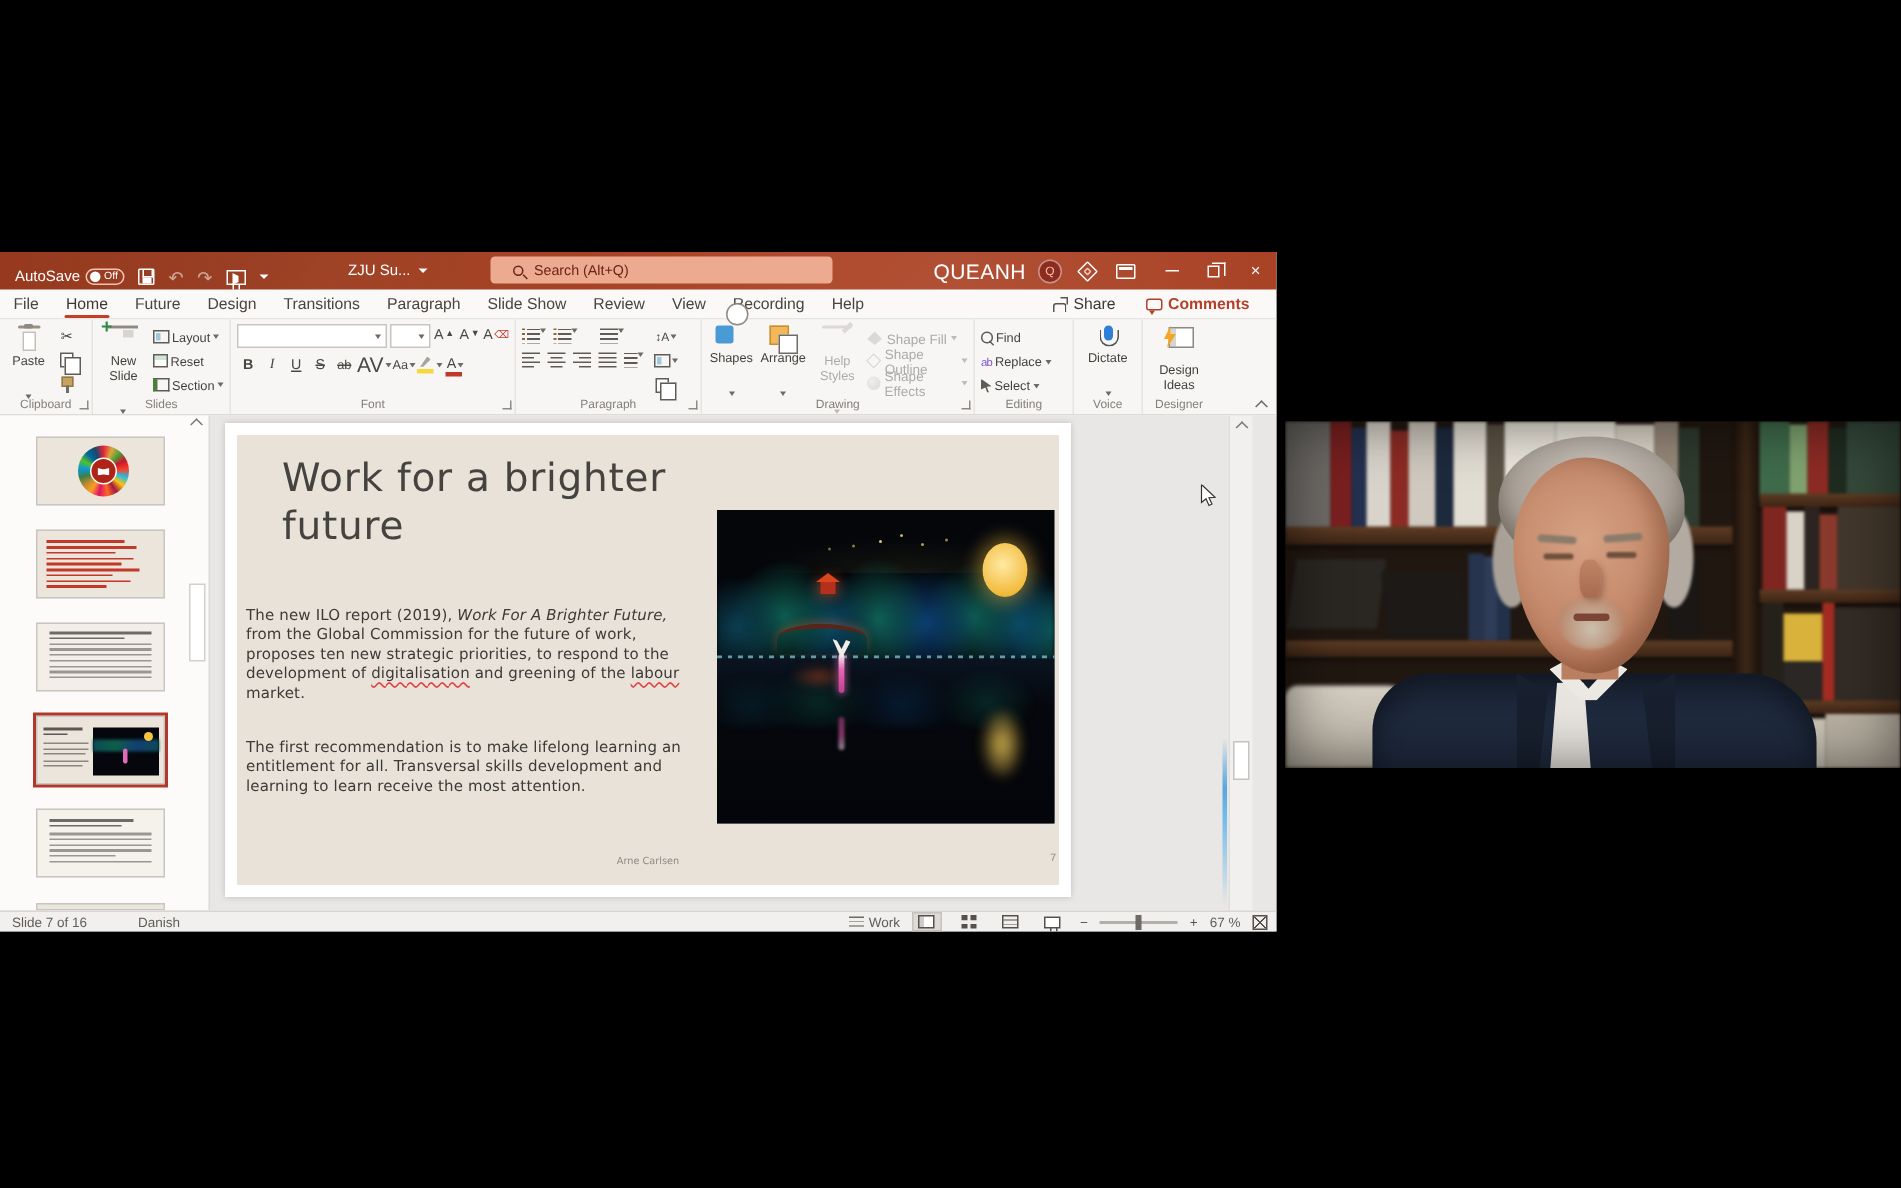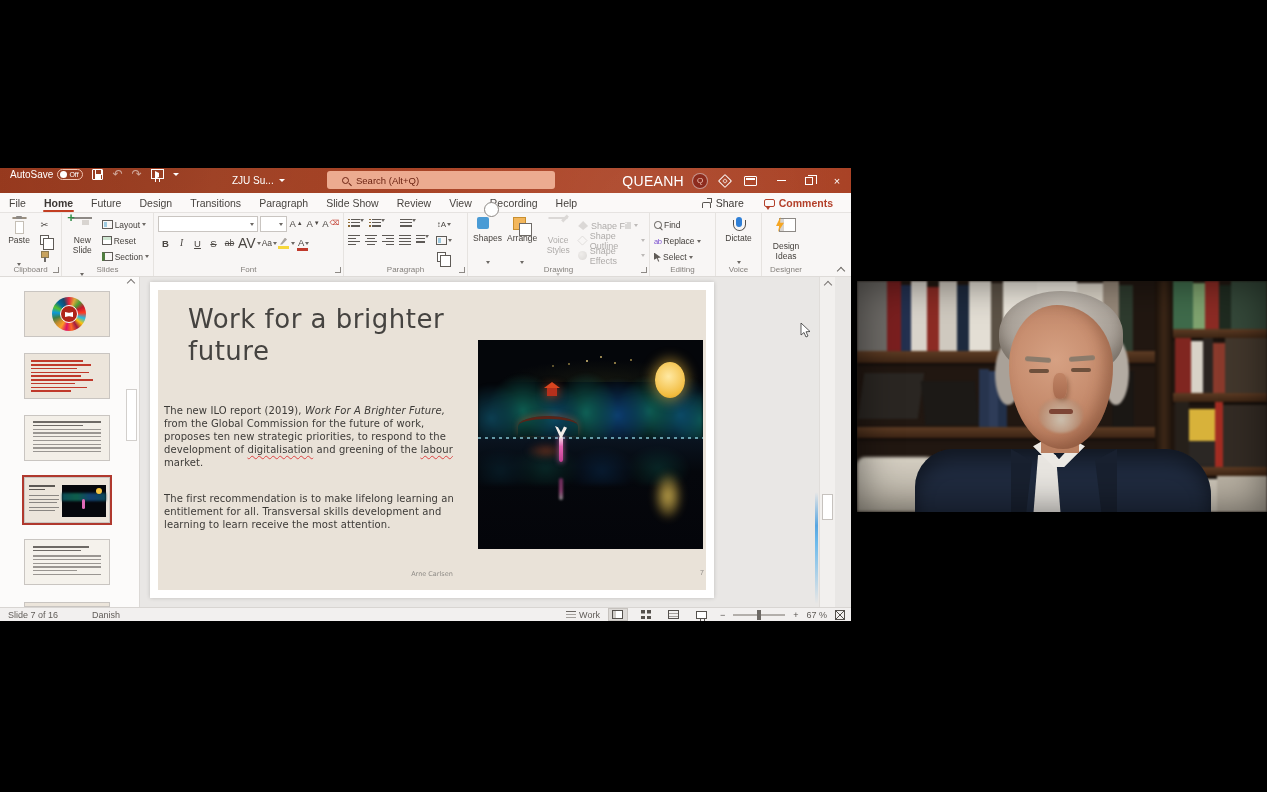--- a/index.html
+++ b/index.html
@@ -5,21 +5,21 @@
   *{margin:0;padding:0;box-sizing:border-box}
   html,body{width:1267px;height:792px;background:#000;overflow:hidden;
     font-family:"Liberation Sans",sans-serif;-webkit-font-smoothing:antialiased}
 
   
   .ppt{position:absolute;left:0;top:168px;width:851px;height:453px;background:#f8f6f5;overflow:hidden}
 
   
   .titlebar{position:absolute;left:0;top:0;width:100%;height:33px;color:#fff;
     background:linear-gradient(90deg,#a03d20,#b14a2a 25%,#ac4325 55%,#a84023);
-    display:flex;align-items:flex-start;font-size:10px}
+    display:flex;align-items:center;font-size:10px}
   .titlebar::before{content:"";position:absolute;inset:0;
     background:radial-gradient(circle at 75% 120%,rgba(255,255,255,.08),transparent 40%),
                radial-gradient(circle at 20% -60%,rgba(0,0,0,.12),transparent 50%)}
   .qat{display:flex;align-items:center;gap:9px;margin-left:10px;position:relative;z-index:1}
   .autosave{display:flex;align-items:center;gap:4px}
   .toggle{width:26px;height:11px;border:1px solid #f2c4b2;border-radius:6px;display:flex;align-items:center;padding:0 2px;gap:2px}
   .toggle .knob{width:7px;height:7px;border-radius:50%;background:#fff}
   .toggle .offtxt{font-size:7px;color:#fff}
   .ic-save{width:11px;height:11px;border:1.3px solid #fff;border-radius:1px;position:relative}
   .ic-save::before{content:"";position:absolute;left:2px;top:0;width:5px;height:4px;border:1px solid #fff;border-top:none}
@@ -44,21 +44,21 @@
   .ic-ribbonopts::before{content:"";position:absolute;left:1px;top:1px;right:1px;height:2.5px;background:#fff}
   .winbtn{width:28px;height:25px;display:flex;align-items:center;justify-content:center;color:#fff;font-size:11px}
   .ic-min{width:9px;height:1.3px;background:#fff}
   .ic-restore{width:8px;height:8px;border:1.2px solid #fff;position:relative}
   .ic-restore::before{content:"";position:absolute;left:1.5px;top:-3px;width:8px;height:8px;border:1.2px solid #fff;border-left:none;border-bottom:none}
 
   
   .tabsrow{position:absolute;left:0;top:25px;width:100%;height:20px;background:#fbf9f8;border-bottom:1px solid #e6e3e1;
     display:flex;align-items:center;font-size:10.5px;color:#484440}
   .tab{padding:0 9px;height:100%;display:flex;align-items:center;position:relative}
-  .tab.active{font-weight:bold;color:#3c3835}
+  .tab.active{font-weight:normal;color:#3c3835}
   .tab.active::after{content:"";position:absolute;left:8px;right:8px;bottom:0;height:2.5px;background:#c33e22;border-radius:2px}
   .tabs-right{margin-left:auto;display:flex;align-items:center;gap:4px;padding-right:10px}
   .pillbtn{display:flex;align-items:center;gap:4px;padding:2px 8px;font-size:10.5px;color:#3c3835}
   .ic-share{width:10px;height:10px;position:relative}
   .ic-share::before{content:"";position:absolute;left:0;bottom:0;width:7px;height:5px;border:1.2px solid #585450;border-bottom:none;border-radius:2px 2px 0 0}
   .ic-share::after{content:"";position:absolute;right:0;top:0;width:4px;height:4px;border-top:1.3px solid #585450;border-right:1.3px solid #585450}
   .ic-comment{width:11px;height:8px;border:1.3px solid #b3402a;border-radius:2px;position:relative}
   .ic-comment::after{content:"";position:absolute;left:1.5px;bottom:-4px;border-left:2px solid transparent;border-right:2px solid transparent;border-top:3.5px solid #b3402a}
 
   
@@ -509,21 +509,21 @@
         <span>Shapes</span>
           <span class="car"></span>
       </div>
       <div class="bigbtn">
         <span class="ic-arrange"></span>
         <span>Arrange</span>
           <span class="car"></span>
       </div>
       <div class="bigbtn dis" style="width:38px">
         <span class="ic-qs"></span>
-        <span>Voice Styles</span>
+        <span>Help Styles</span>
           <span class="car"></span>
       </div>
       <div class="col dis" style="gap:2px;padding-top:3px">
         <span class="drowtxt">
             <span class="ic-fill"></span>
             <span>Shape Fill</span>
             <span class="car"></span>
           </span>
         <span class="drowtxt">
             <span class="ic-outline"></span>

